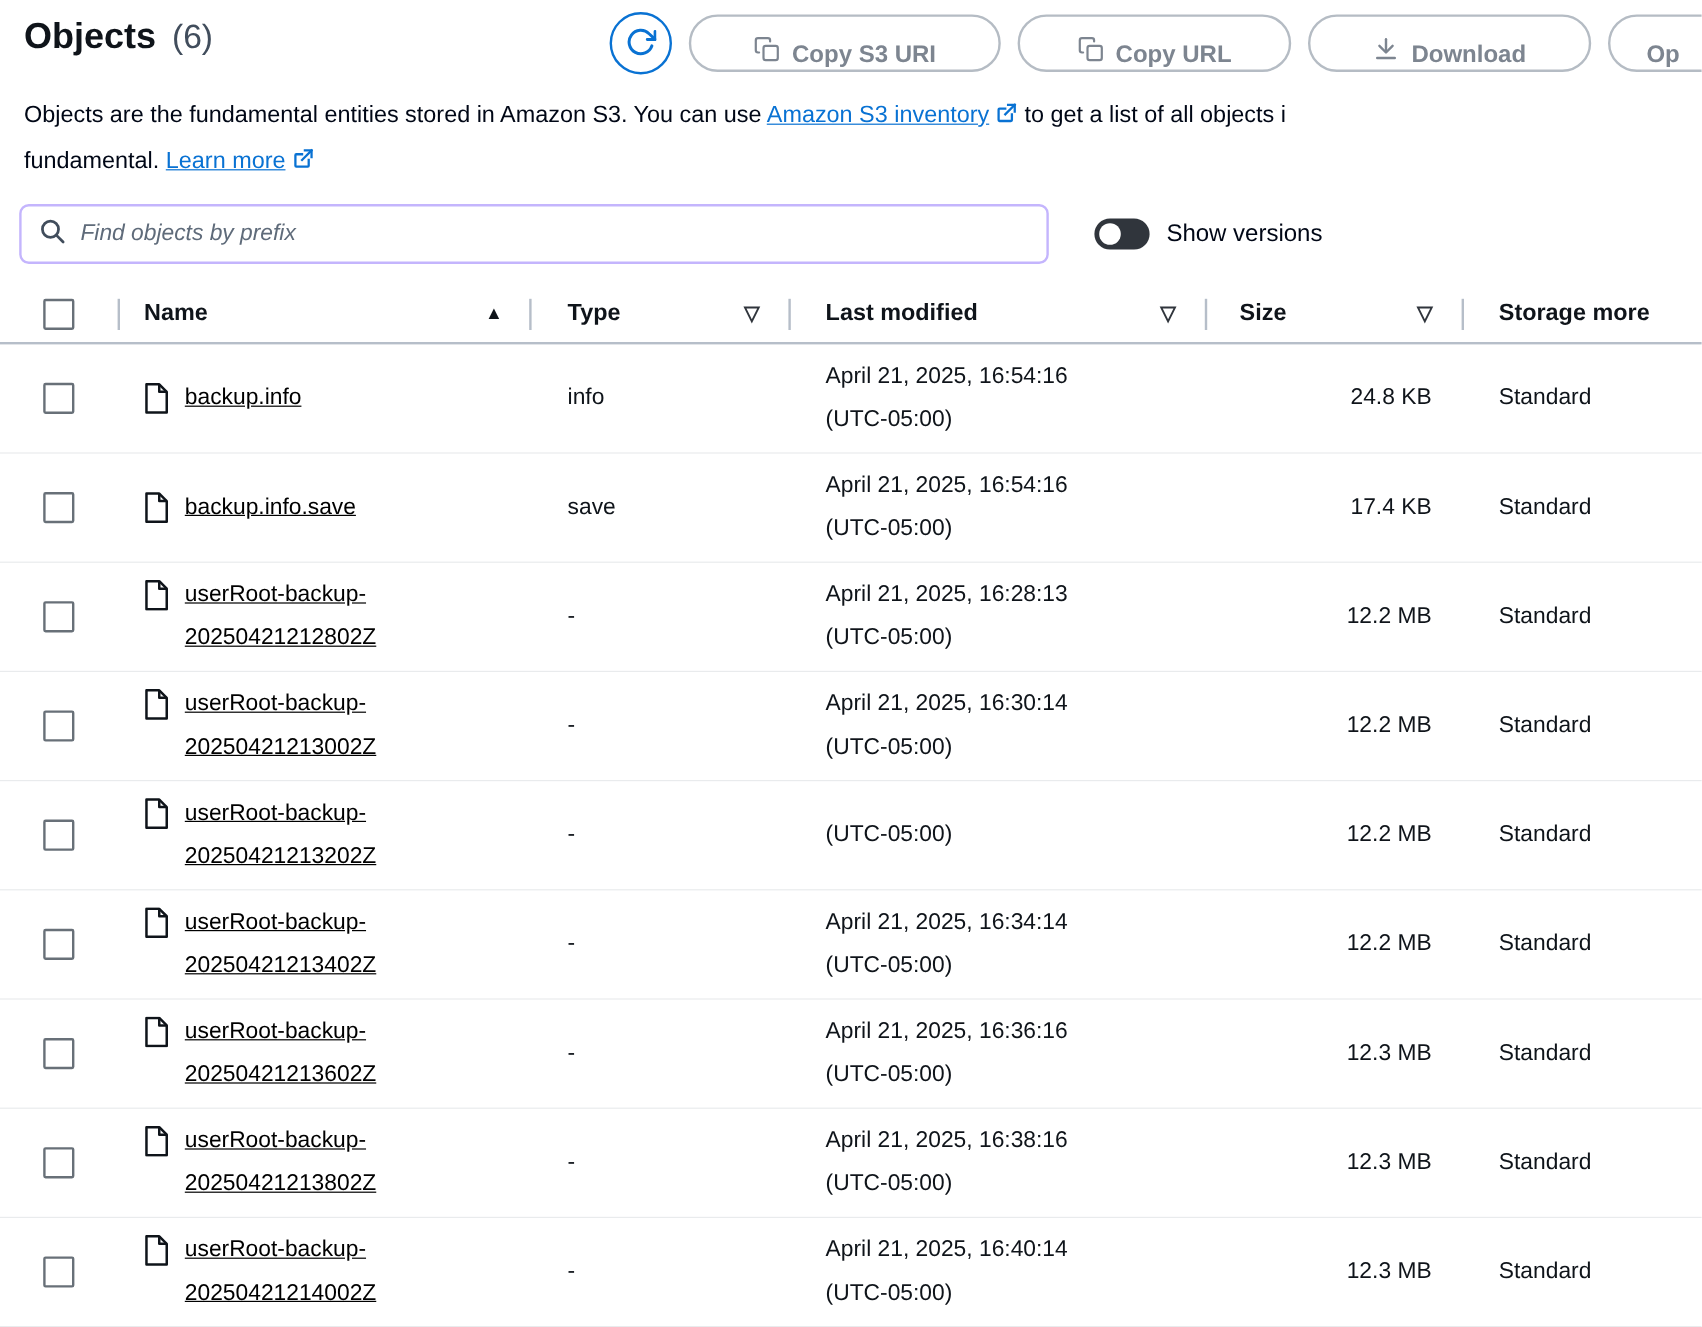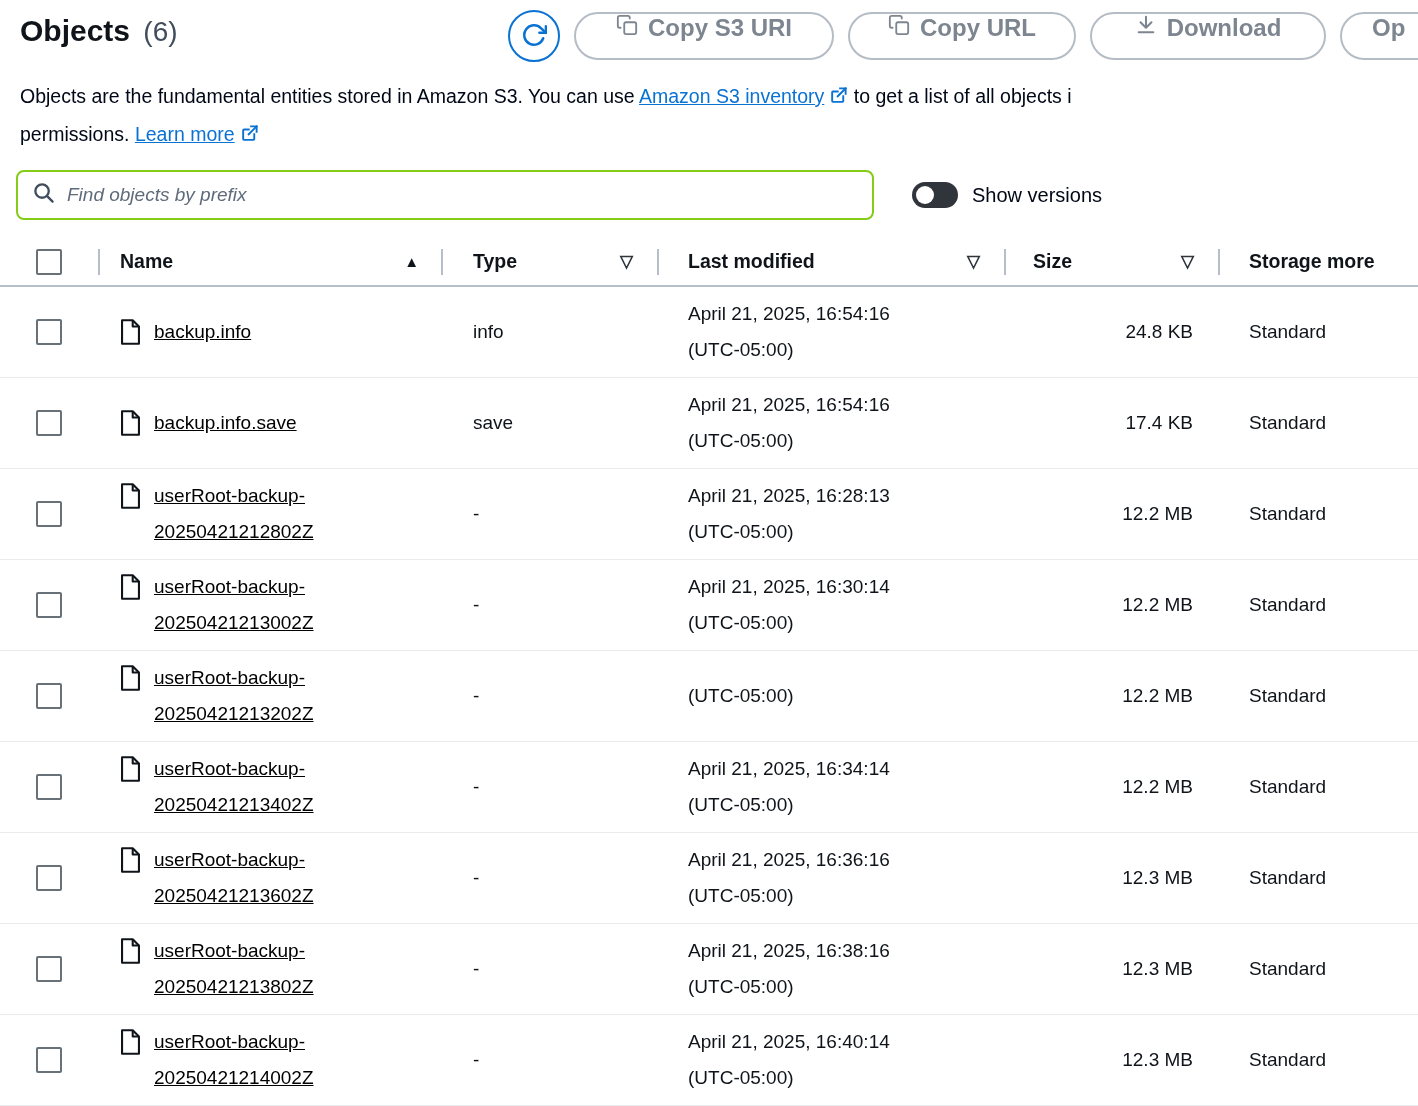--- a/index.html
+++ b/index.html
@@ -16,39 +16,39 @@
   .page-count { font-size: 28px; font-weight: 400; color: #414d5c; margin-left: 8px; }
 
   .toolbar { position: absolute; left: 508px; top: 10px; display: flex; align-items: center; gap: 14px; white-space: nowrap; }
   .btn-refresh {
     width: 52px; height: 52px; border-radius: 50%; border: 2px solid #0972d3;
     background: #fff; display: flex; align-items: center; justify-content: center;
     box-sizing: border-box; cursor: pointer; flex: 0 0 auto;
   }
   .pill {
     height: 48px; border-radius: 24px; border: 2px solid #b5bcc4; background: #fff;
-    color: #7d8590; font-weight: 700; font-size: 24px;
-    display: flex; align-items: flex-start; justify-content: center; gap: 10px;
+    color: #7d8590; font-weight: 700; font-size: 20px;
+    display: flex; align-items: flex-end; justify-content: center; gap: 10px;
     padding: 0 26px; box-sizing: border-box; cursor: pointer; flex: 0 0 auto;
     font-family: "Liberation Sans", sans-serif;
   }
   .btn-copy-uri { min-width: 260px; }
   .btn-copy-url { min-width: 228px; }
   .btn-download { min-width: 236px; }
   .btn-open { min-width: 140px; justify-content: flex-start; padding-left: 30px; }
 
   
   .description { padding-left: 20px; font-size: 19.5px; line-height: 36px; color: #000716; white-space: nowrap; width: 1398px; overflow: hidden; }
   a.link { color: #0972d3; text-decoration: underline; cursor: pointer; }
   .ext-icon { display: inline-block; vertical-align: -2px; margin-left: 5px; }
 
   
   .filter-row { display: flex; align-items: center; margin: 16px 0 0 16px; }
   .search-box {
-    width: 858px; height: 50px; border: 2px solid #84cc16; border-radius: 8px;
+    width: 858px; height: 50px; border: 2px solid #c4b5fd; border-radius: 8px;
     display: flex; align-items: center; gap: 10px; padding: 0 14px; box-sizing: border-box; background: #fff;
   }
   .search-box input {
     flex: 1; border: none; outline: none; font-size: 19px; color: #0f141a; background: transparent;
     font-family: "Liberation Sans", sans-serif;
   }
   .search-box input::placeholder { font-style: italic; color: #5f6b7a; }
   .versions { margin-left: 38px; display: flex; align-items: center; gap: 14px; font-size: 20px; color: #000716; }
   .toggle { width: 46px; height: 26px; border-radius: 13px; background: #30353c; position: relative; cursor: pointer; flex: 0 0 auto; }
   .toggle .knob { position: absolute; left: 4px; top: 4px; width: 18px; height: 18px; border-radius: 50%; background: #fff; }
@@ -139,21 +139,21 @@
     </button>
   </div>
 </div>
 
 <div class="description">
   <div><span>Objects are the fundamental entities stored in Amazon S3. You can use </span><a class="link" href="#">Amazon S3 inventory</a><span class="ext-icon"><svg width="19" height="19" viewBox="0 0 24 24" fill="none" stroke="#0972d3" stroke-width="2.4" stroke-linecap="square" stroke-linejoin="miter">
           <path d="M18 13v6a1 1 0 0 1-1 1H5a1 1 0 0 1-1-1V8a1 1 0 0 1 1-1h6"></path>
           <polyline points="14 3 21 3 21 10"></polyline>
           <line x1="11" y1="13" x2="21" y2="3"></line>
         </svg></span><span> to get a list of all objects i</span></div>
-  <div><span>permissions. </span><a class="link" href="#">Learn more</a><span class="ext-icon"><svg width="19" height="19" viewBox="0 0 24 24" fill="none" stroke="#0972d3" stroke-width="2.4" stroke-linecap="square" stroke-linejoin="miter">
+  <div><span>fundamental. </span><a class="link" href="#">Learn more</a><span class="ext-icon"><svg width="19" height="19" viewBox="0 0 24 24" fill="none" stroke="#0972d3" stroke-width="2.4" stroke-linecap="square" stroke-linejoin="miter">
           <path d="M18 13v6a1 1 0 0 1-1 1H5a1 1 0 0 1-1-1V8a1 1 0 0 1 1-1h6"></path>
           <polyline points="14 3 21 3 21 10"></polyline>
           <line x1="11" y1="13" x2="21" y2="3"></line>
         </svg></span></div>
 </div>
 
 <div class="filter-row">
   <div class="search-box">
     <span>
       <svg width="23" height="23" viewBox="0 0 24 24" fill="none" stroke="#414d5c" stroke-width="2.4" stroke-linecap="round">

